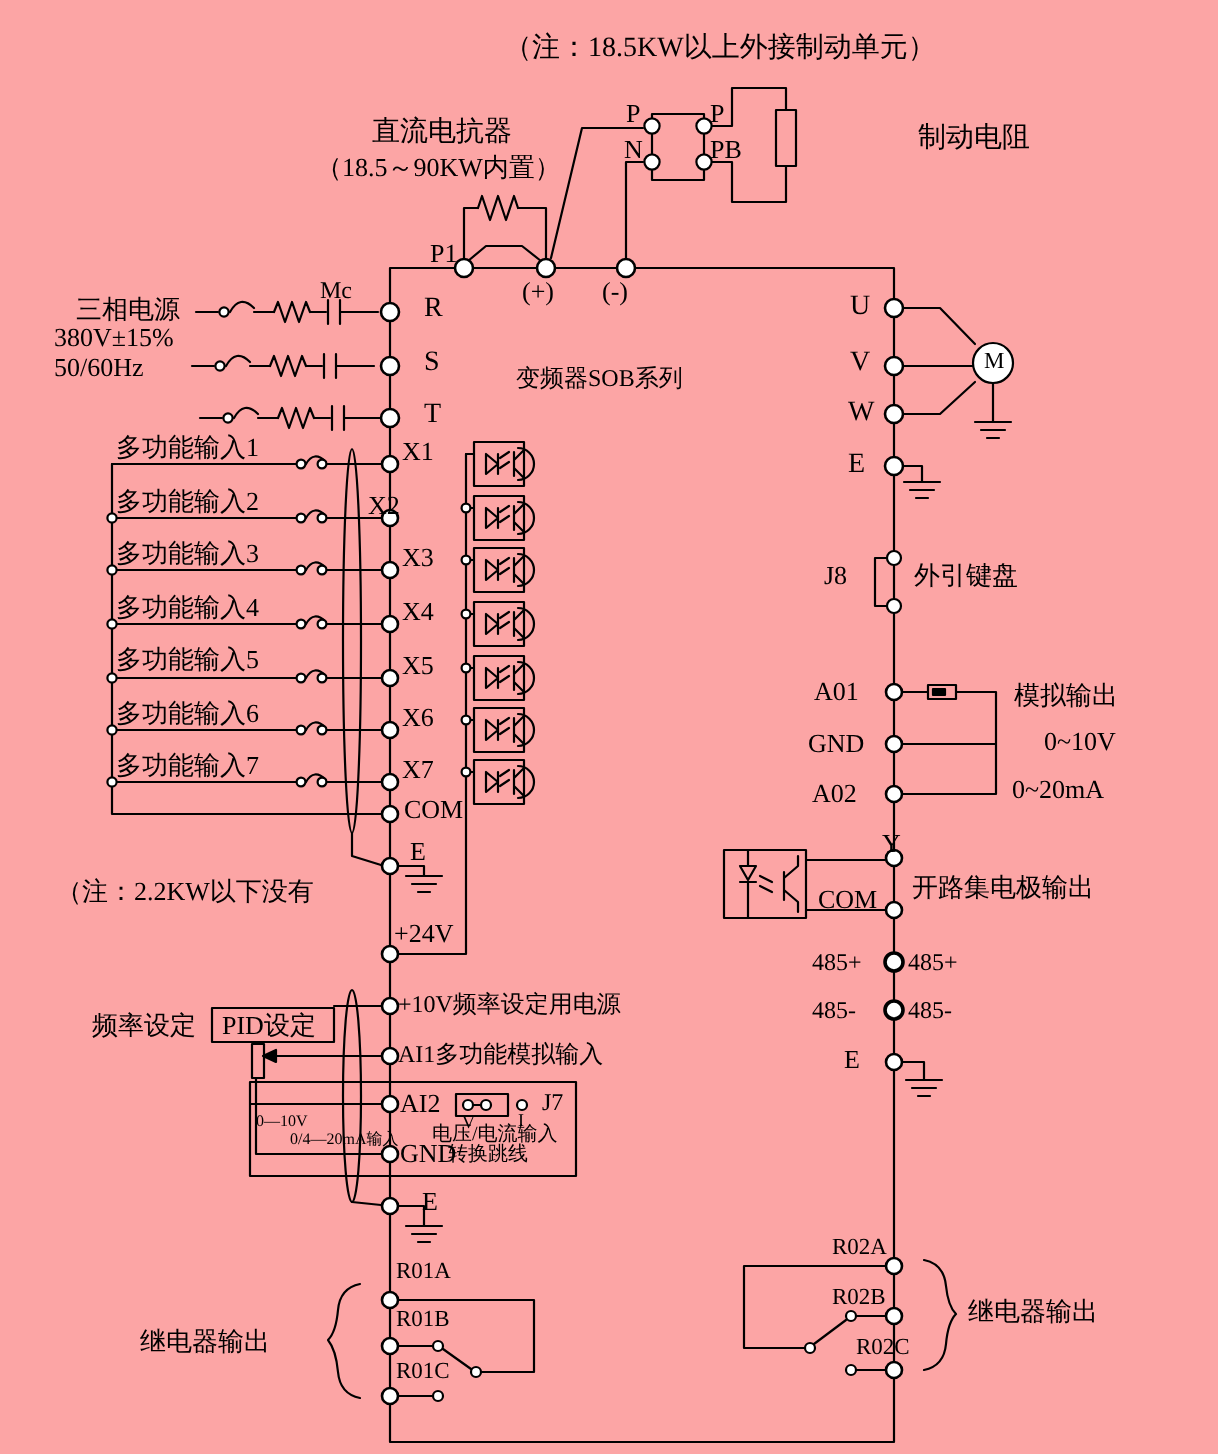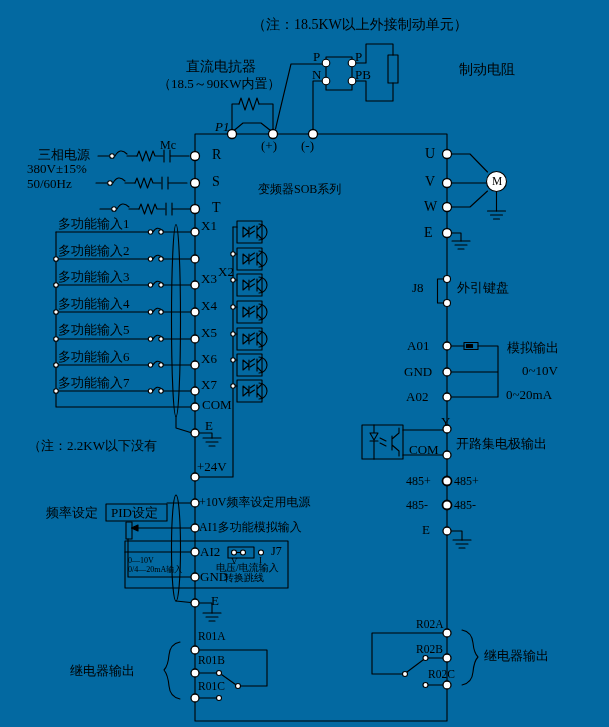--- a/index.html
+++ b/index.html
@@ -1,16 +1,16 @@
 <!DOCTYPE html>
 <html><head>
 <meta charset="utf-8">
 <style>
   html,body{margin:0;padding:0;background:#fff;}
-  .stage{position:relative;width:609px;height:727px;background:#0369a1;overflow:hidden;
+  .stage{position:relative;width:609px;height:727px;background:#fca5a5;overflow:hidden;
          font-family:"Liberation Serif","DejaVu Serif",serif;color:#000;}
   .stage svg{position:absolute;left:0;top:0;}
   .lbl{position:absolute;white-space:nowrap;line-height:1.05;color:#000;
        font-family:"Liberation Serif","DejaVu Serif",serif;}
   .f8{font-size:8px;} .f9{font-size:9px;} .f10{font-size:10px;}
   .f11{font-size:11.5px;} .f12{font-size:12px;} .f13{font-size:13px;}
   .f14{font-size:14px;} .f16{font-size:12px;}
 </style>
 </head>
 <body>
@@ -250,21 +250,21 @@
 </svg>
 
 <div class="lbl f14" style="left:252px;top:18px;">（注：18.5KW以上外接制动单元）</div>
 <div class="lbl f14" style="left:186px;top:60px;">直流电抗器</div>
 <div class="lbl f13" style="left:158px;top:77px;">（18.5～90KW内置）</div>
 <div class="lbl f14" style="left:459px;top:63px;">制动电阻</div>
 <div class="lbl f13" style="left:313px;top:50px;">P</div>
 <div class="lbl f13" style="left:312px;top:68px;">N</div>
 <div class="lbl f13" style="left:355px;top:50px;">P</div>
 <div class="lbl f13" style="left:355px;top:68px;">PB</div>
-<div class="lbl f13" style="left:215px;top:120px;font-style:italic;">P1</div>
+<div class="lbl f13" style="left:215px;top:120px;">P1</div>
 <div class="lbl f13" style="left:261px;top:139px;">(+)</div>
 <div class="lbl f13" style="left:301px;top:139px;">(-)</div>
 
 <div class="lbl f13" style="left:38px;top:148px;">三相电源</div>
 <div class="lbl f13" style="left:27px;top:162px;">380V±15%</div>
 <div class="lbl f13" style="left:27px;top:177px;">50/60Hz</div>
 <div class="lbl f12" style="left:160px;top:139px;">Mc</div>
 <div class="lbl f14" style="left:212px;top:148px;">R</div>
 <div class="lbl f14" style="left:212px;top:175px;">S</div>
 <div class="lbl f14" style="left:212px;top:201px;">T</div>
@@ -273,39 +273,39 @@
 
 <div class="lbl f13" style="left:58px;top:217px;">多功能输入1</div>
 <div class="lbl f13" style="left:58px;top:244px;">多功能输入2</div>
 <div class="lbl f13" style="left:58px;top:270px;">多功能输入3</div>
 <div class="lbl f13" style="left:58px;top:297px;">多功能输入4</div>
 <div class="lbl f13" style="left:58px;top:323px;">多功能输入5</div>
 <div class="lbl f13" style="left:58px;top:350px;">多功能输入6</div>
 <div class="lbl f13" style="left:58px;top:376px;">多功能输入7</div>
 
 <div class="lbl f13" style="left:201px;top:219px;">X1</div>
-<div class="lbl f13" style="left:218px;top:246px;margin-top:19px;">X2</div>
+<div class="lbl f13" style="left:184px;top:246px;">X2</div>
 <div class="lbl f13" style="left:201px;top:272px;">X3</div>
 <div class="lbl f13" style="left:201px;top:299px;">X4</div>
 <div class="lbl f13" style="left:201px;top:326px;">X5</div>
 <div class="lbl f13" style="left:201px;top:352px;">X6</div>
 <div class="lbl f13" style="left:201px;top:378px;">X7</div>
 <div class="lbl f13" style="left:202px;top:398px;">COM</div>
 <div class="lbl f13" style="left:205px;top:419px;">E</div>
 <div class="lbl f13" style="left:197px;top:460px;">+24V</div>
 <div class="lbl f13" style="left:28px;top:439px;">（注：2.2KW以下没有</div>
 
 <div class="lbl f12" style="left:199px;top:496px;">+10V频率设定用电源</div>
 <div class="lbl f13" style="left:46px;top:506px;">频率设定</div>
 <div class="lbl f13" style="left:111px;top:506px;">PID设定</div>
 <div class="lbl f12" style="left:199px;top:521px;">AI1多功能模拟输入</div>
 <div class="lbl f13" style="left:200px;top:545px;">AI2</div>
 <div class="lbl f13" style="left:200px;top:570px;">GND</div>
 <div class="lbl f8" style="left:128px;top:557px;">0—10V</div>
-<div class="lbl f8" style="left:128px;top:566px;">0/4—20mA输入</div>
+<div class="lbl f8" style="left:128px;top:566px;padding-left:17px;">0/4—20mA输入</div>
 <div class="lbl f12" style="left:271px;top:545px;">J7</div>
 <div class="lbl f9" style="left:231px;top:557px;">V</div>
 <div class="lbl f9" style="left:259px;top:556px;">I</div>
 <div class="lbl f10" style="left:216px;top:563px;">电压/电流输入</div>
 <div class="lbl f10" style="left:224px;top:573px;">转换跳线</div>
 <div class="lbl f13" style="left:211px;top:594px;">E</div>
 
 <div class="lbl f11" style="left:198px;top:630px;">R01A</div>
 <div class="lbl f11" style="left:198px;top:654px;">R01B</div>
 <div class="lbl f11" style="left:198px;top:680px;">R01C</div>

